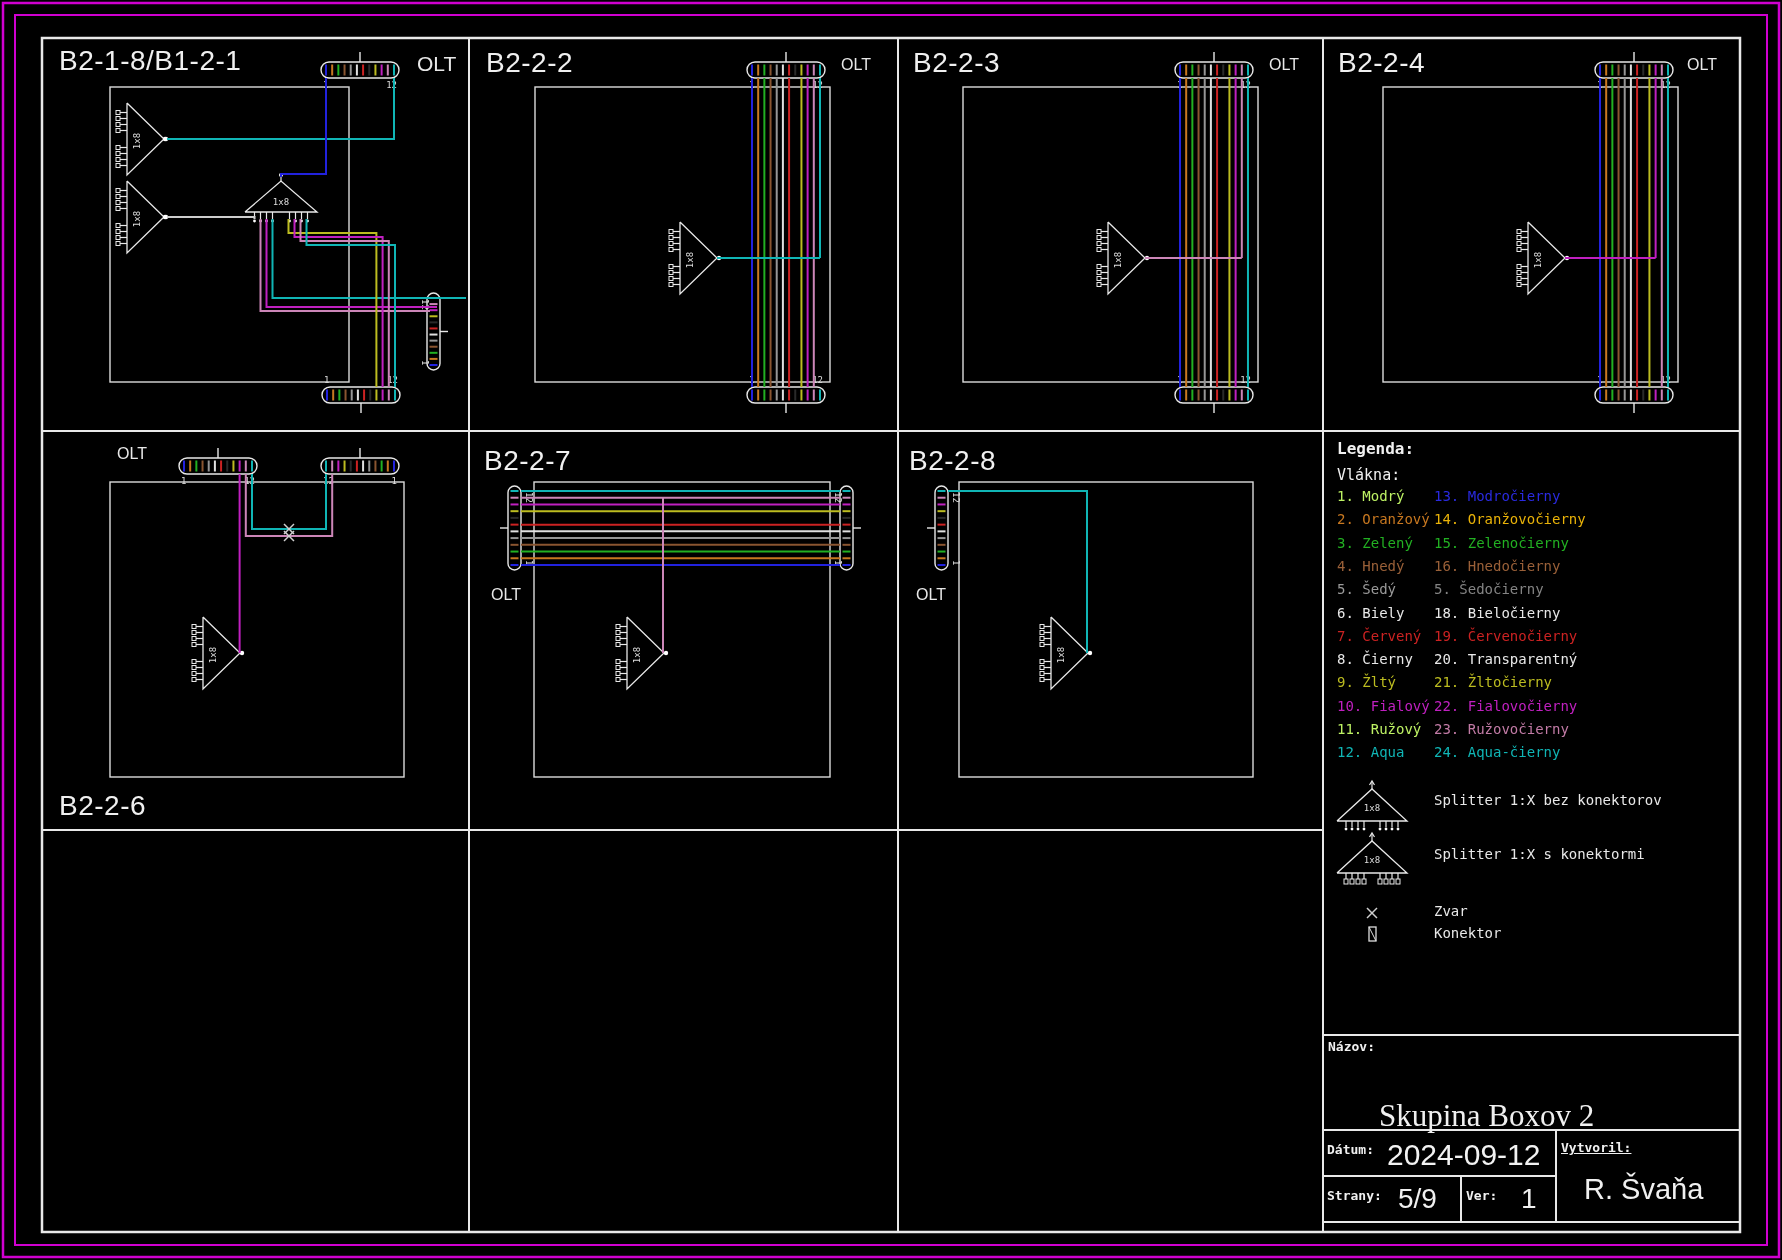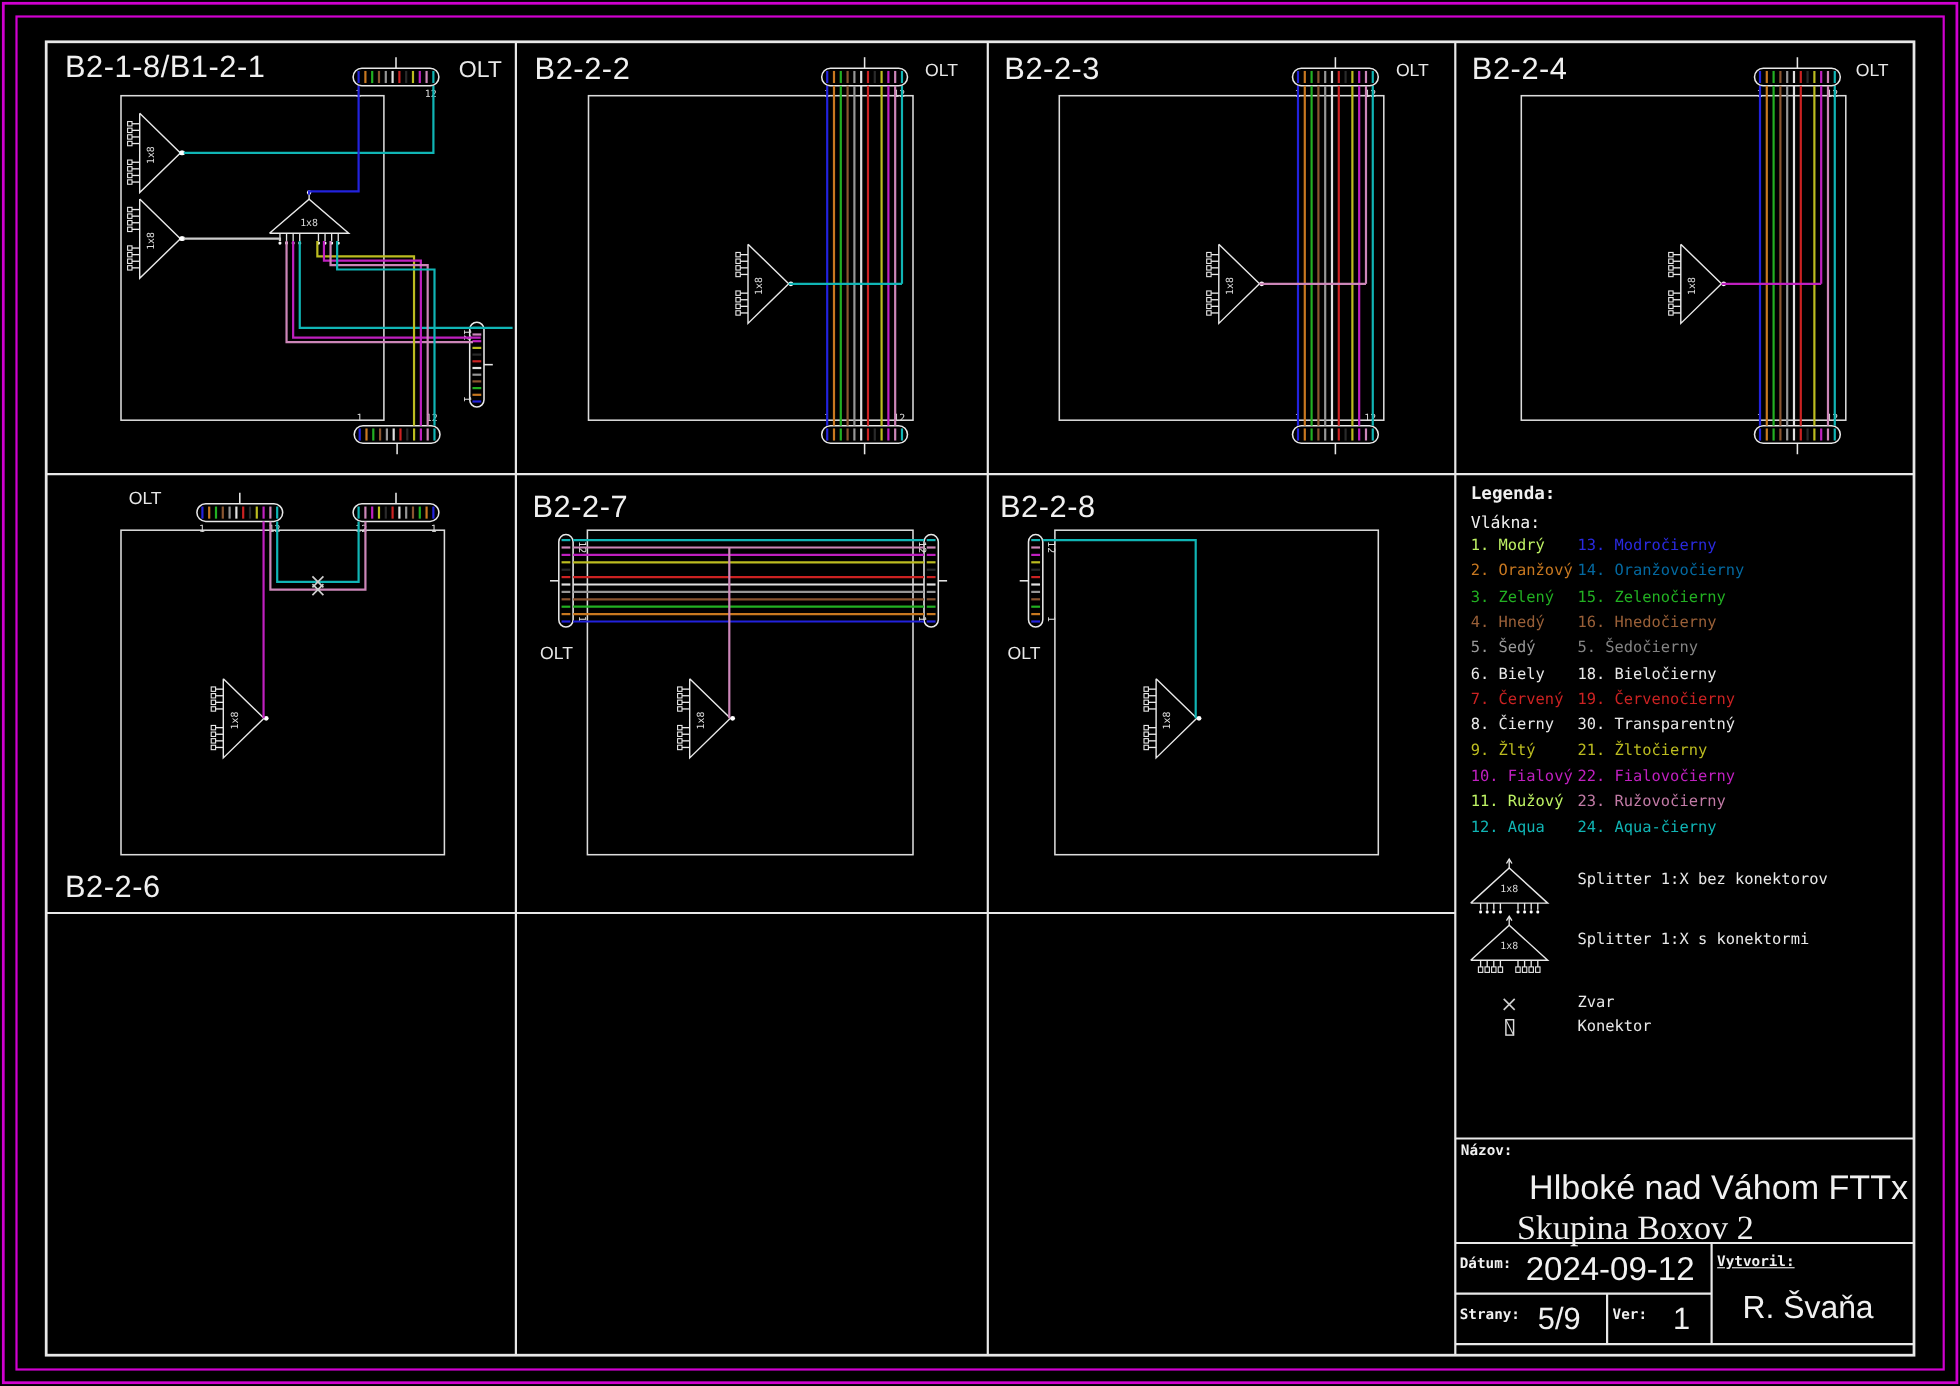--- a/index.html
+++ b/index.html
@@ -605,39 +605,38 @@
       <div class="legend-item" style="left: 1337px; top: 557.9px; color: rgb(154, 96, 56);">4. Hnedý</div>
       <div class="legend-item" style="left: 1337px; top: 581.2px; color: rgb(154, 154, 154);">5. Šedý</div>
       <div class="legend-item" style="left: 1337px; top: 604.5px; color: rgb(232, 232, 232);">6. Biely</div>
       <div class="legend-item" style="left: 1337px; top: 627.8px; color: rgb(204, 34, 34);">7. Červený</div>
       <div class="legend-item" style="left: 1337px; top: 651.1px; color: rgb(232, 232, 232);">8. Čierny</div>
       <div class="legend-item" style="left: 1337px; top: 674.4px; color: rgb(188, 188, 32);">9. Žltý</div>
       <div class="legend-item" style="left: 1337px; top: 697.7px; color: rgb(192, 32, 192);">10. Fialový</div>
       <div class="legend-item" style="left: 1337px; top: 721px; color: #bef264;">11. Ružový</div>
       <div class="legend-item" style="left: 1337px; top: 744.3px; color: rgb(16, 181, 181);">12. Aqua</div>
       <div class="legend-item" style="left: 1434px; top: 488px; color: rgb(42, 42, 224);">13. Modročierny</div>
-      <div class="legend-item" style="left: 1434px; top: 511.3px; color: #0369a1;">14. Oranžovočierny</div>
+      <div class="legend-item" style="left: 1434px; top: 511.3px; color: #eab308;">14. Oranžovočierny</div>
       <div class="legend-item" style="left: 1434px; top: 534.6px; color: rgb(34, 176, 34);">15. Zelenočierny</div>
       <div class="legend-item" style="left: 1434px; top: 557.9px; color: rgb(154, 96, 56);">16. Hnedočierny</div>
       <div class="legend-item" style="left: 1434px; top: 581.2px; color: rgb(132, 132, 132);">5. Šedočierny</div>
       <div class="legend-item" style="left: 1434px; top: 604.5px; color: rgb(232, 232, 232);">18. Bieločierny</div>
       <div class="legend-item" style="left: 1434px; top: 627.8px; color: rgb(204, 34, 34);">19. Červenočierny</div>
-      <div class="legend-item" style="left: 1434px; top: 651.1px; color: rgb(232, 232, 232);">30. Transparentný</div>
+      <div class="legend-item" style="left: 1434px; top: 651.1px; color: rgb(232, 232, 232);">20. Transparentný</div>
       <div class="legend-item" style="left: 1434px; top: 674.4px; color: rgb(188, 188, 32);">21. Žltočierny</div>
       <div class="legend-item" style="left: 1434px; top: 697.7px; color: rgb(192, 32, 192);">22. Fialovočierny</div>
       <div class="legend-item" style="left: 1434px; top: 721px; color: rgb(194, 123, 166);">23. Ružovočierny</div>
       <div class="legend-item" style="left: 1434px; top: 744.3px; color: rgb(16, 181, 181);">24. Aqua-čierny</div>
     </div>
   <div class="t cad sym-label" style="left:1434px;top:793px;">Splitter 1:X bez konektorov</div>
   <div class="t cad sym-label" style="left:1434px;top:847px;">Splitter 1:X s konektormi</div>
   <div class="t cad sym-label" style="left:1434px;top:904px;">Zvar</div>
   <div class="t cad sym-label" style="left:1434px;top:926px;">Konektor</div>
 
   <div class="t cad tb-label" style="left:1328px;top:1040px;">Názov:</div>
-  <div class="t" style="left:1390px;top:1064px;font-size:31px;">Hlboké nad Váhom FTTx</div>
   <div class="t" style="left:1379px;top:1100px;font-size:31px;font-family:Liberation Serif, serif;">Skupina Boxov 2</div>
   <div class="t cad tb-label" style="left:1327px;top:1143px;">Dátum:</div>
   <div class="t tb-big" style="left:1387px;top:1139px;">2024-09-12</div>
   <div class="t cad tb-label" style="left:1561px;top:1141px;text-decoration:underline;">Vytvoril:</div>
   <div class="t" style="left:1584px;top:1174px;font-size:29px;">R. Švaňa</div>
   <div class="t cad tb-label" style="left:1327px;top:1189px;">Strany:</div>
   <div class="t" style="left:1398px;top:1184px;font-size:28px;">5/9</div>
   <div class="t cad tb-label" style="left:1466px;top:1189px;">Ver:</div>
   <div class="t" style="left:1521px;top:1184px;font-size:28px;">1</div>
 </div>

